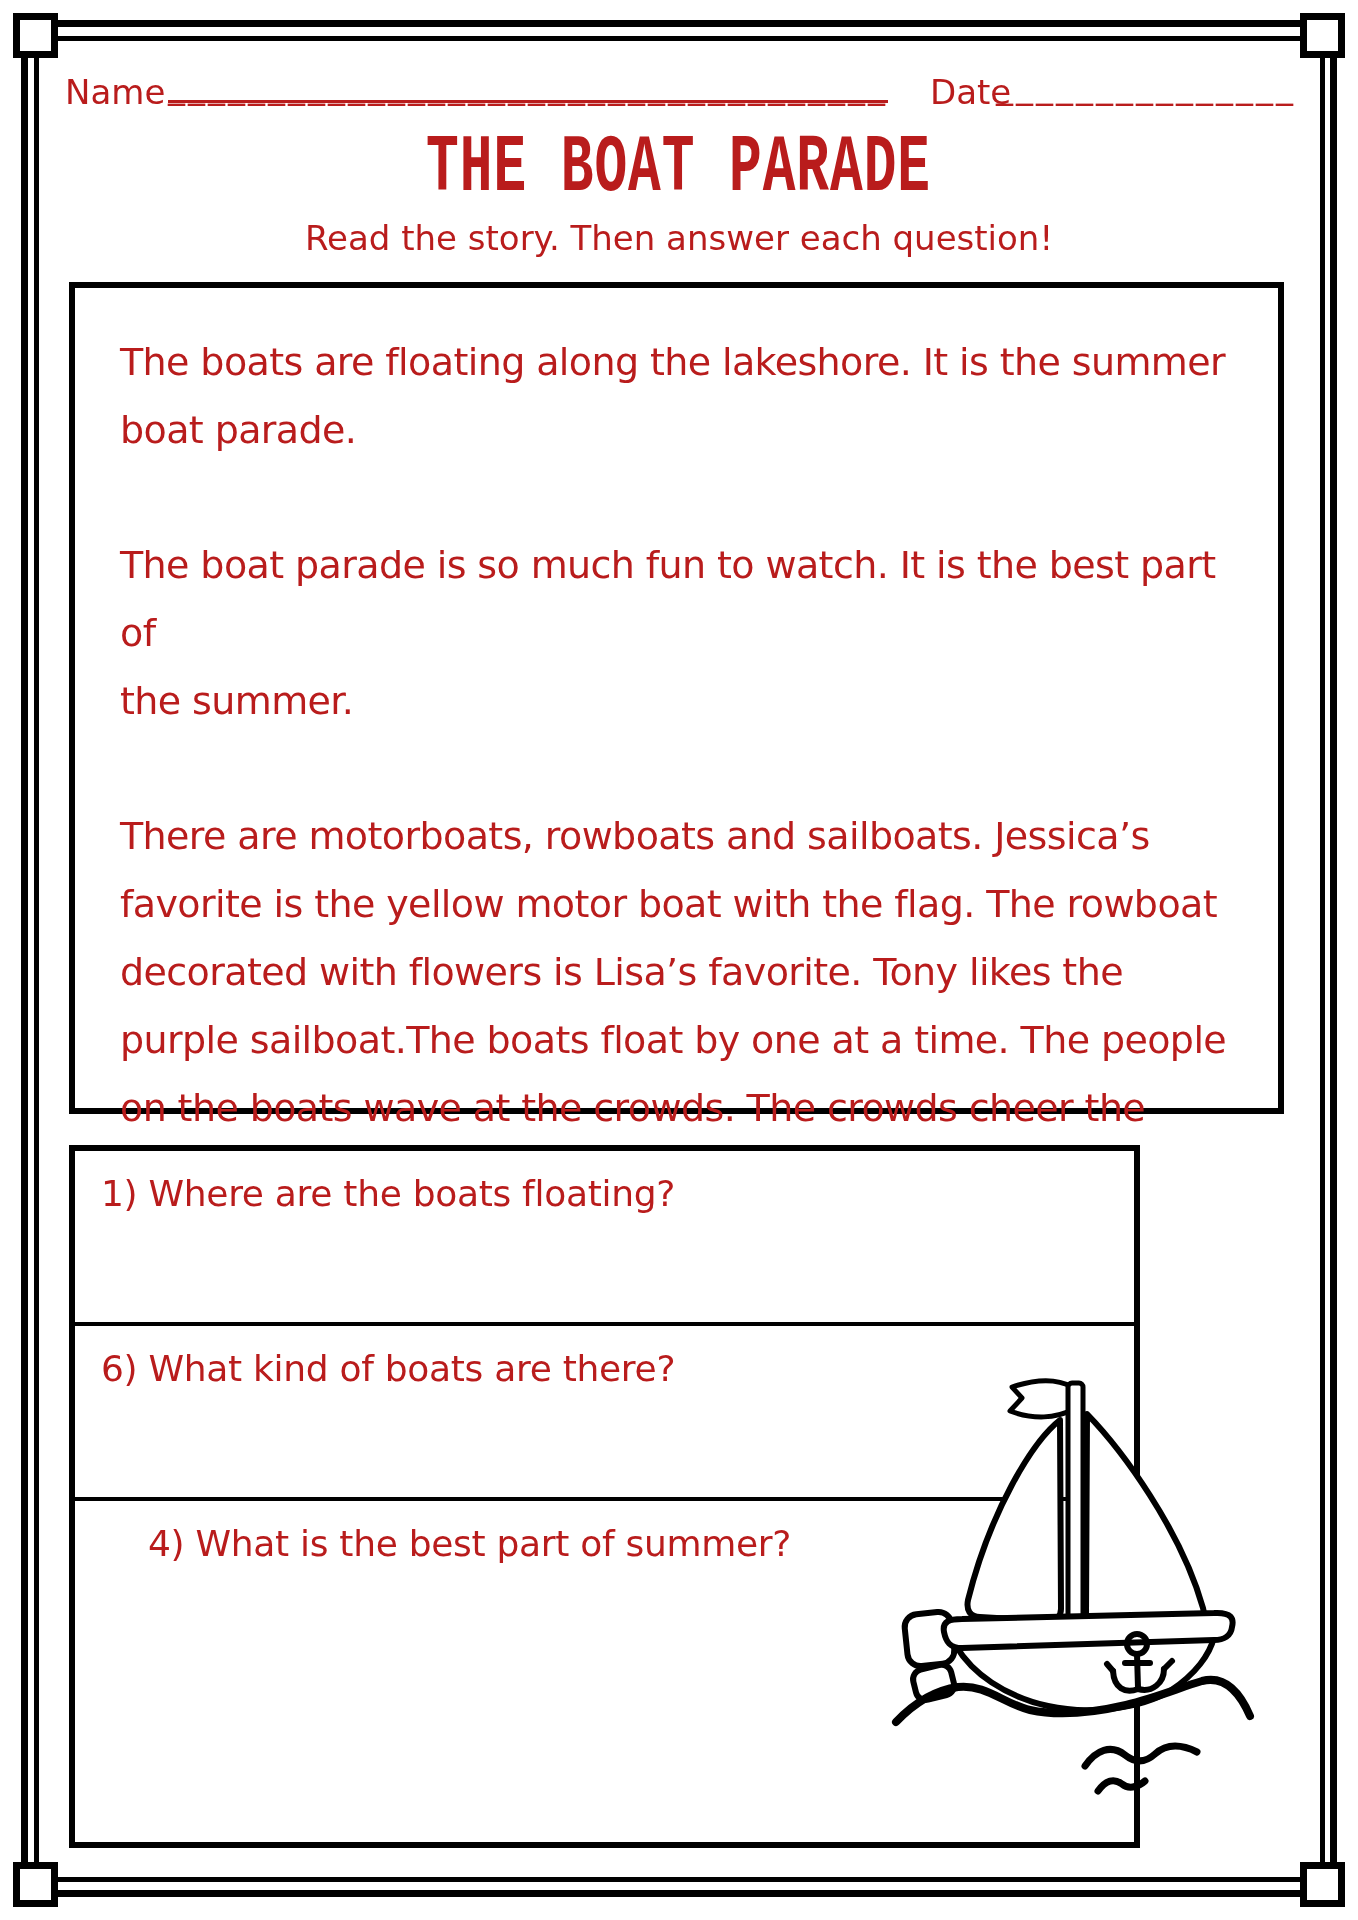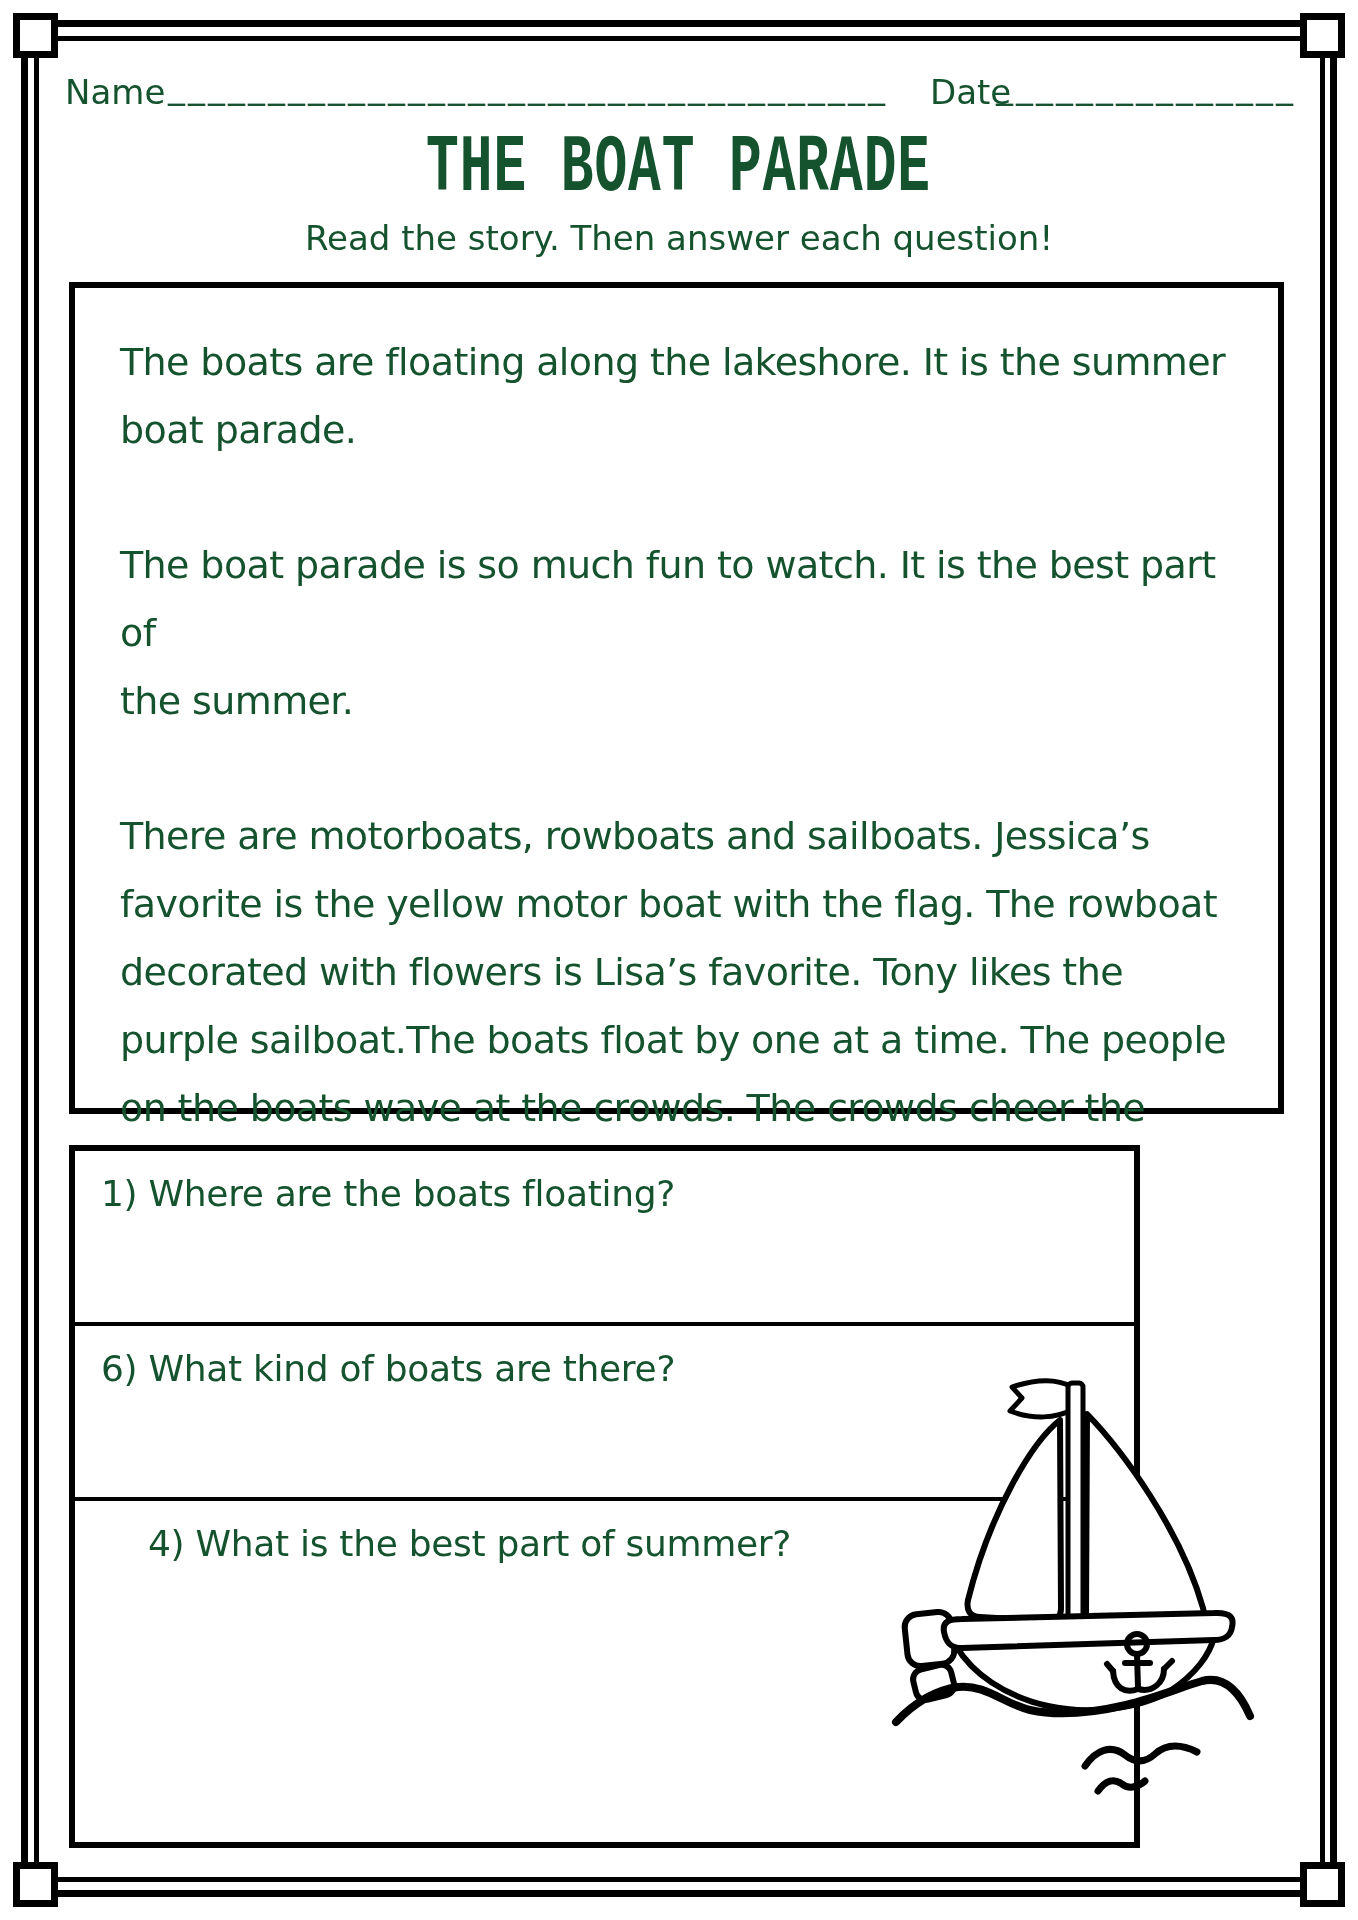--- a/index.html
+++ b/index.html
@@ -1,35 +1,35 @@
 <!DOCTYPE html>
 <html><head>
 <meta charset="utf-8">
 <style>
   html,body{margin:0;padding:0;background:#e8e8e8;}
   *{box-sizing:border-box;}
   #page{
     position:relative;width:1358px;height:1920px;background:#ffffff;
     margin:0 auto;overflow:hidden;
-    font-family:"DejaVu Sans","Liberation Sans",sans-serif;color:#14532d;
+    font-family:"DejaVu Sans","Liberation Sans",sans-serif;color:#b91c1c;
   }
   
   .frame-outer{position:absolute;left:21px;top:20px;width:1316px;height:1877px;border:7px solid #000;z-index:0;}
   .frame-inner{position:absolute;left:34px;top:36px;width:1291px;height:1846px;border:5px solid #000;z-index:0;}
   .corner{position:absolute;width:45px;height:45px;border:7px solid #000;background:#fff;z-index:2;}
   .corner.tl{left:13px;top:13px;}
   .corner.tr{left:1300px;top:13px;}
   .corner.bl{left:13px;top:1862px;}
   .corner.br{left:1300px;top:1862px;}
   
   .hdr-label{position:absolute;top:72px;font-size:34px;line-height:40px;}
   #name-label{left:65px;}
   #date-label{left:930px;text-align:right;}
   .dash-line{position:absolute;top:66px;font-size:34px;letter-spacing:3px;white-space:nowrap;}
-  #name-line{left:168px;}
+  #name-line{left:168px;text-decoration:underline;}
   #date-line{left:996px;}
   #title{
     position:absolute;left:0;top:122px;width:100%;text-align:center;
     font-size:58px;font-weight:bold;letter-spacing:1px;font-family:Liberation Mono, monospace;
   }
   #title .stretch{display:inline-block;transform:scale(0.94,1.42);transform-origin:center top;}
   #subtitle{position:absolute;left:0;top:218px;width:100%;text-align:center;font-size:34px;}
   
   #story-box{
     position:absolute;left:69px;top:282px;width:1215px;height:832px;

